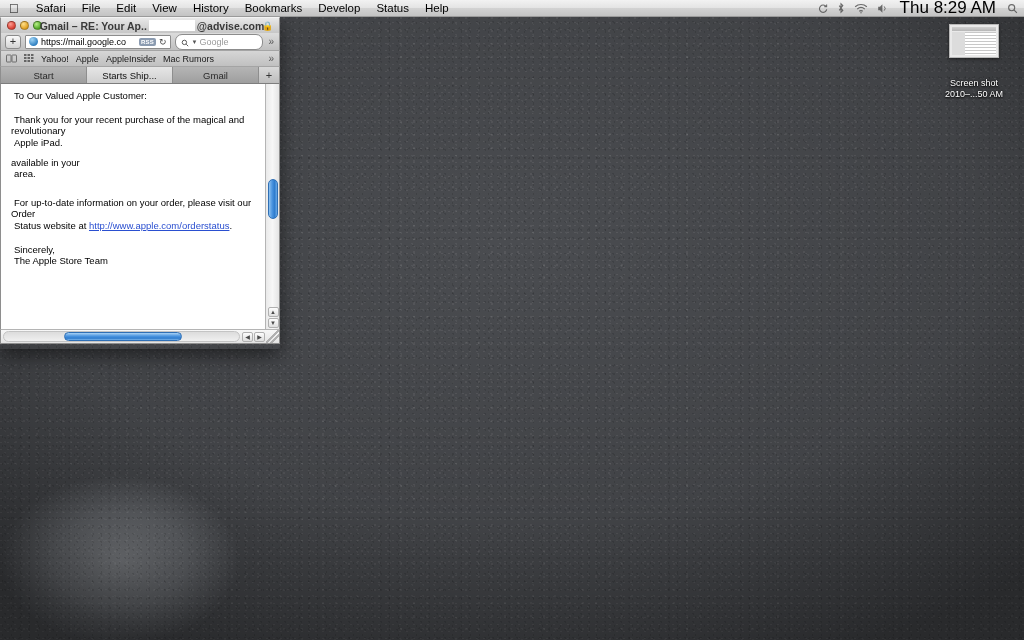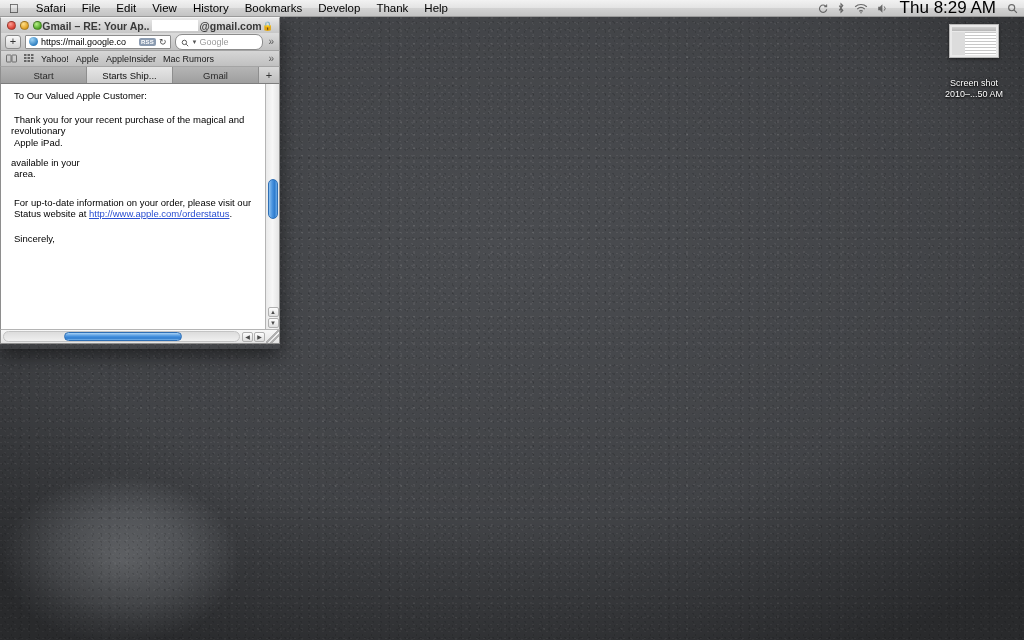--- a/index.html
+++ b/index.html
@@ -260,21 +260,21 @@
 
 <div id="menubar">
   <div class="menu-apple"></div>
   <div class="menu-item bold">Safari</div>
   <div class="menu-item">File</div>
   <div class="menu-item">Edit</div>
   <div class="menu-item">View</div>
   <div class="menu-item">History</div>
   <div class="menu-item">Bookmarks</div>
   <div class="menu-item">Develop</div>
-  <div class="menu-item">Thank</div>
+  <div class="menu-item">Status</div>
   <div class="menu-item">Help</div>
 
   <div id="menubar-right">
     <span class="mb-icon">
       <svg width="11" height="11" viewBox="0 0 24 24" fill="none" stroke="#3a3a3a" stroke-width="2.4">
         <path d="M20 8a8 8 0 1 0 1.2 6"></path>
           <path d="M21 3v5h-5"></path>
       </svg>
     </span>
     <span class="mb-icon">
@@ -310,21 +310,21 @@
 
   <div id="titlebar">
     <div class="lights">
       <div class="light red"></div>
       <div class="light yellow"></div>
       <div class="light green"></div>
     </div>
     <div id="title-text">
       <span>Gmail – RE: Your Ap..</span>
       <span id="title-redact"></span>
-      <span>@gmail.com</span>
+      <span>@advise.com</span>
     </div>
     <div id="title-lock">🔒</div>
   </div>
 
   <div id="toolbar">
     <div class="tb-btn">+</div>
     <div id="urlfield">
       <span id="url-globe"></span>
       <span id="url-text" title="https://mail.google.co">https://mail.google.co</span>
       <span id="url-rss">RSS</span>
@@ -383,23 +383,25 @@
       <div class="spacer-md"></div>
       <p class="indent">Thank you for your recent purchase of the magical and</p>
       <p>revolutionary</p>
       <p class="indent">Apple iPad.</p>
       <div class="spacer-sm"></div>
       <p>available in your</p>
       <p class="indent">area.</p>
       <div class="spacer-sm"></div>
       <div class="spacer-sm"></div>
       <p class="indent">For up-to-date information on your order, please visit our</p>
+      <p>Order</p>
       <p class="indent"><span>Status website at </span><a href="#">http://www.apple.com/orderstatus</a><span>.</span></p>
       <div class="spacer-md"></div>
       <p class="indent">Sincerely,</p>
+      <p class="indent">The Apple Store Team</p>
     </div>
 
     <div id="vscroll">
       <div id="vthumb"></div>
       <div class="v-arrows">
         <div class="sb-arrow">▲</div>
         <div class="sb-arrow">▼</div>
       </div>
     </div>
   </div>

